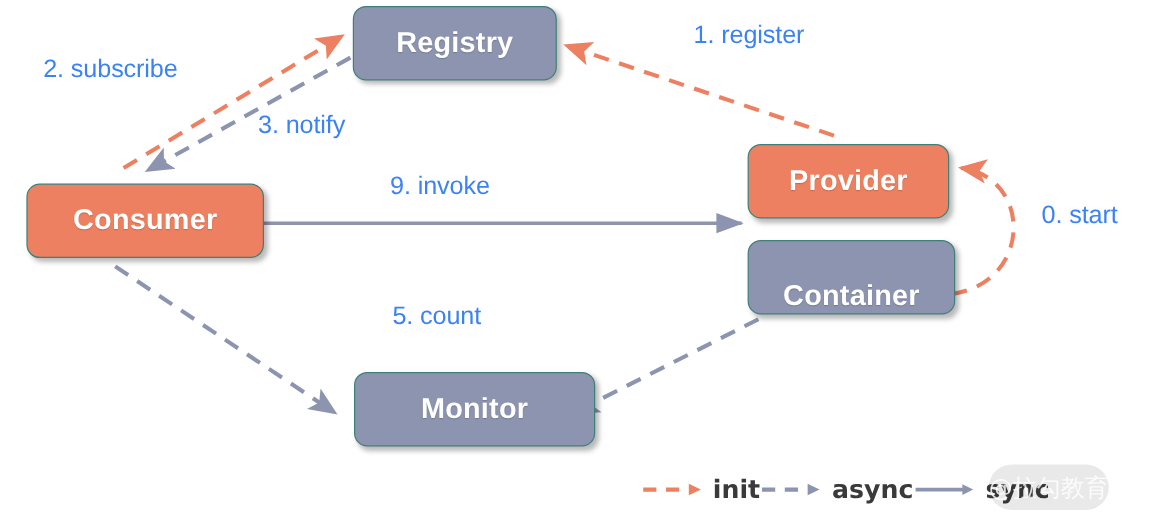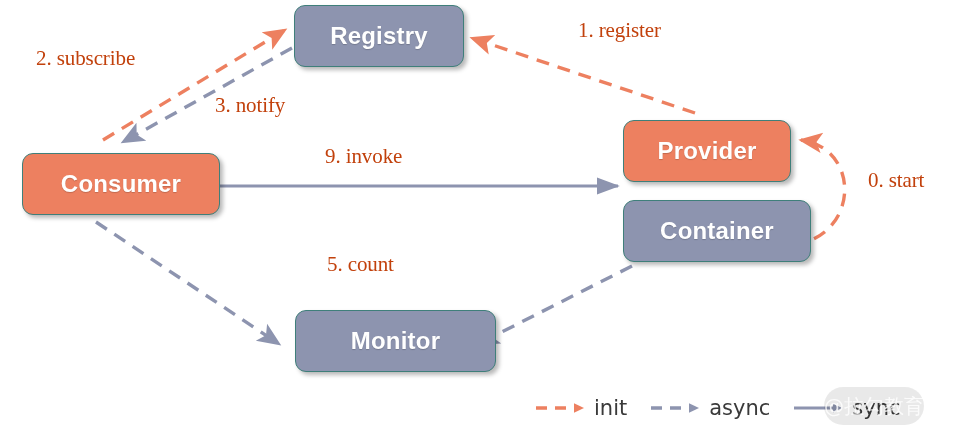--- a/index.html
+++ b/index.html
@@ -39,35 +39,35 @@
     font-weight: 600;
     letter-spacing: 0.2px;
     box-shadow: 3px 3px 4px rgba(0,0,0,0.28);
     text-shadow: 0 1px 1px rgba(0,0,0,0.18);
   }
   .node.orange { background: #ED8060; }
   .node.purple { background: #8D94AF; }
 
   .edge-label {
     position: absolute;
-    color: #c2410c;
+    color: #3b82f6;
     font-size: 21px;
-    font-family: Liberation Serif, serif;
+    font-family: Liberation Sans, sans-serif;
     white-space: nowrap;
     letter-spacing: -0.1px;
   }
 
   .legend {
     position: absolute;
     left: 534px;
     top: 391px;
     display: flex;
     align-items: center;
-    gap: 22px;
     height: 34px;
+    font-weight: bold;
   }
   .legend-item {
     display: flex;
     align-items: center;
     gap: 8px;
     position: relative;
   }
   .legend-item .legend-text {
     color: #3a3a3a;
     font-size: 21px;
@@ -130,21 +130,21 @@
   </div>
 
   <div class="node orange" style="left:22px; top:153px; width:198px; height:62px;">
     <span>Consumer</span>
   </div>
 
   <div class="node orange" style="left:623px; top:120px; width:168px; height:62px;">
     <span>Provider</span>
   </div>
 
-  <div class="node purple" style="left:623px; top:200px; width:188px; height:62px;">
+  <div class="node purple" style="left:623px; top:200px; width:173px; height:62px;align-items:flex-end;">
     <span>Container</span>
   </div>
 
   <div class="node purple" style="left:295px; top:310px; width:201px; height:62px;">
     <span>Monitor</span>
   </div>
 
   <div class="edge-label" style="left:36px; top:46px;">2. subscribe</div>
   <div class="edge-label" style="left:215px; top:93px;">3. notify</div>
   <div class="edge-label" style="left:578px; top:18px;">1. register</div>

